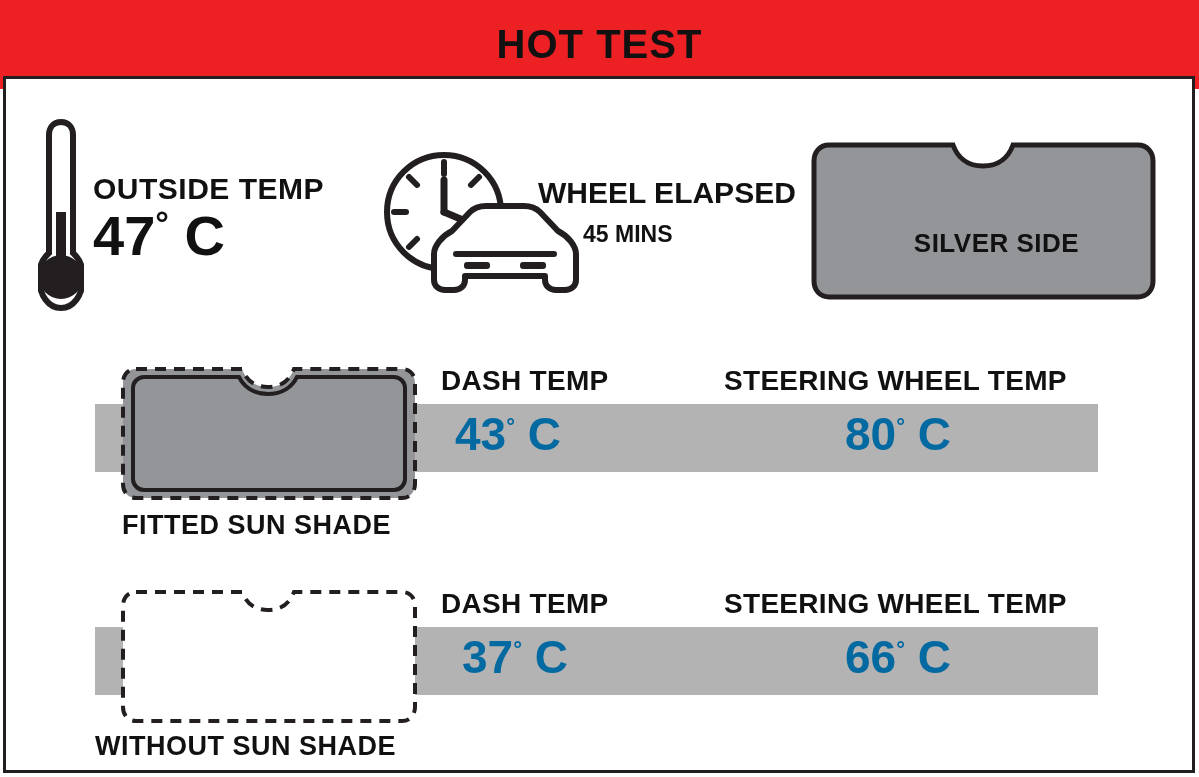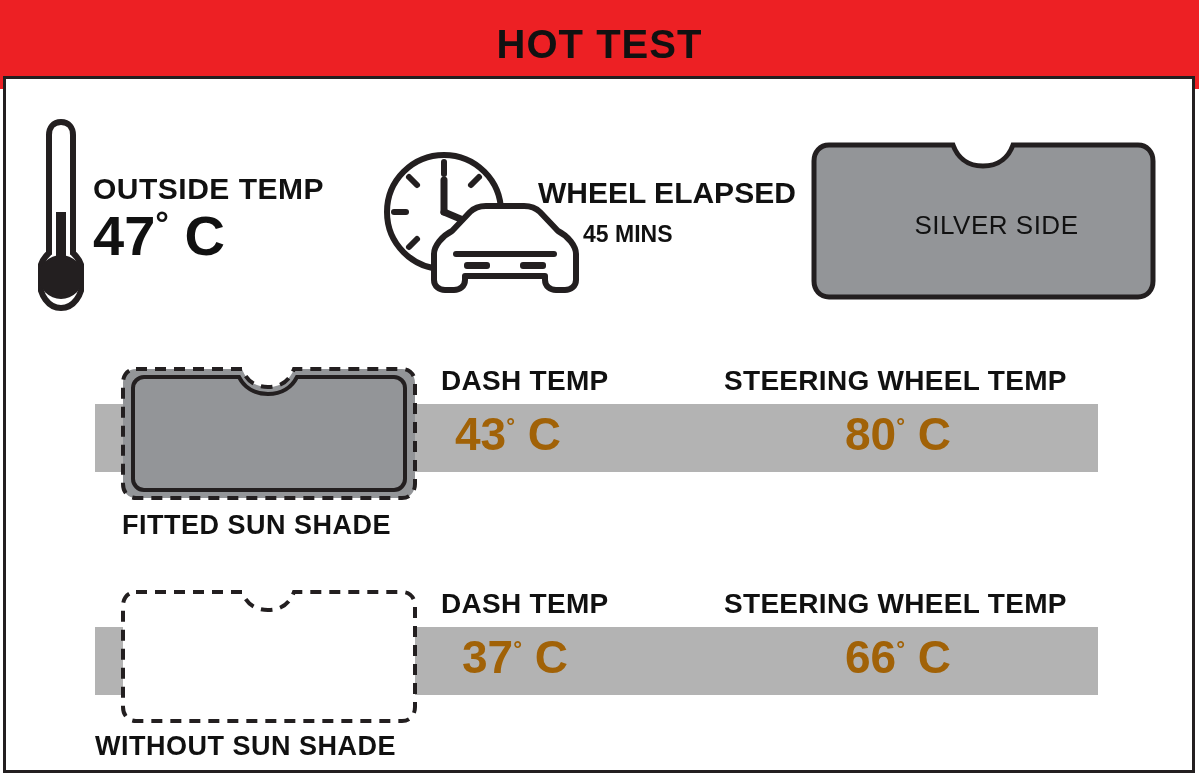--- a/index.html
+++ b/index.html
@@ -113,25 +113,25 @@
   .silver-shade {
     position: absolute;
     left: 811px;
     top: 142px;
     width: 345px;
     height: 158px;
   }
   .silver-shade-label {
     position: absolute;
     left: 811px;
-    top: 210px;
+    top: 228px;
     width: 371px;
     text-align: center;
     font-size: 26px;
-    font-weight: normal;
+    font-weight: bold;
     color: #111111;
     letter-spacing: 0.5px;
   }
 
   
   .bar {
     position: absolute;
     height: 68px;
     background: #b3b3b3;
   }
@@ -169,21 +169,21 @@
     font-size: 28px;
     font-weight: bold;
     color: #111111;
     white-space: nowrap;
     letter-spacing: 0.3px;
   }
   .metric-value {
     position: absolute;
     font-size: 46px;
     font-weight: bold;
-    color: #a16207;
+    color: #0369a1;
     white-space: nowrap;
   }
 
   .dash-label-1   { left: 441px; top: 365px; }
   .dash-value-1   { left: 455px; top: 407px; }
   .steer-label-1  { left: 724px; top: 365px; }
   .steer-value-1  { left: 845px; top: 407px; }
 
   .dash-label-2   { left: 441px; top: 588px; }
   .dash-value-2   { left: 462px; top: 630px; }

